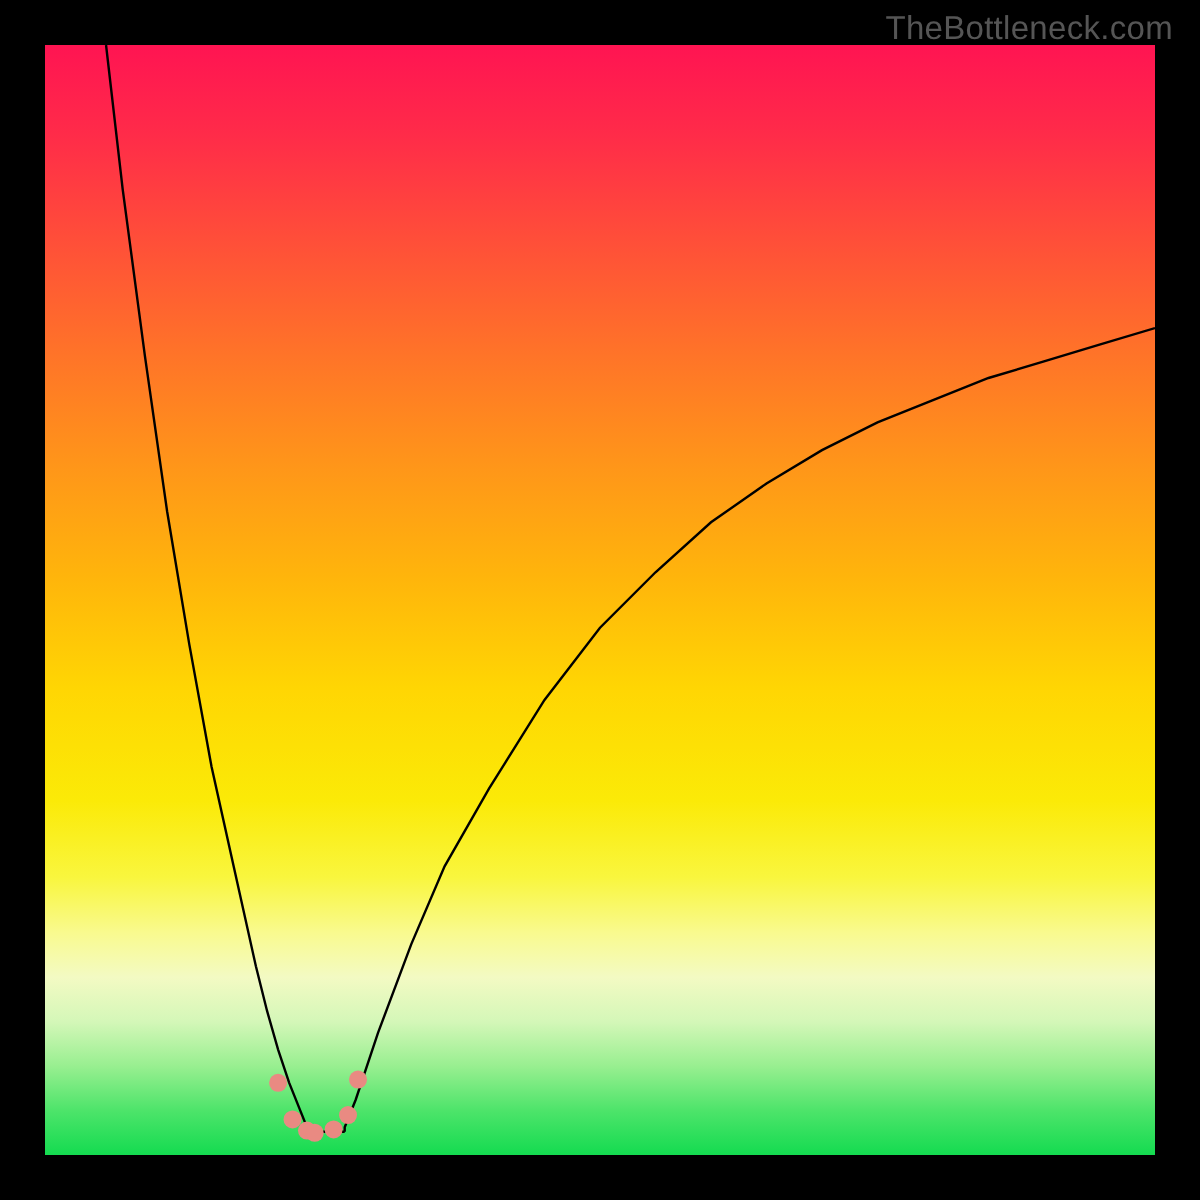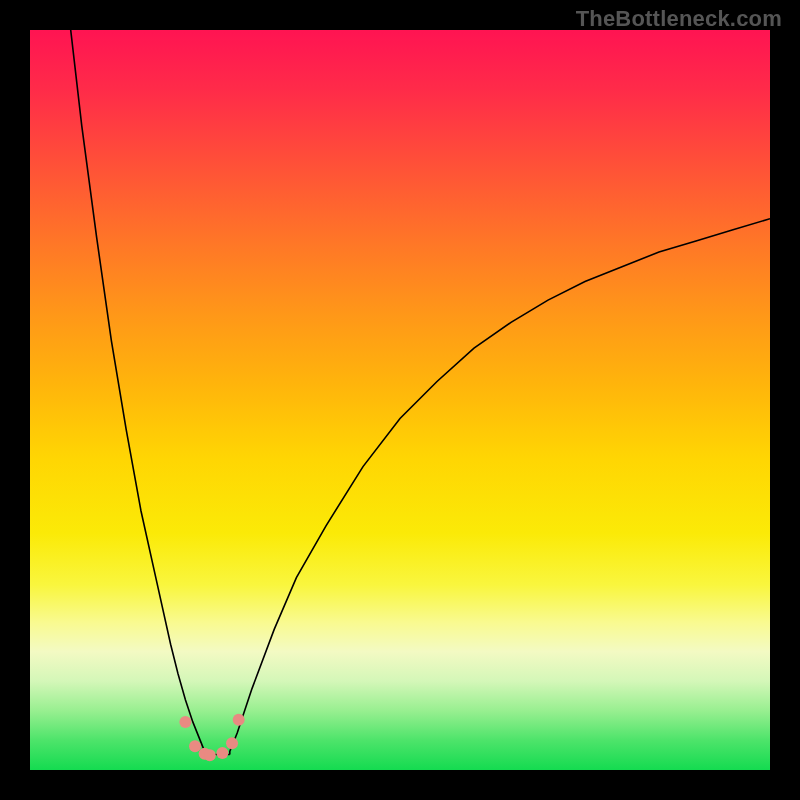--- a/index.html
+++ b/index.html
@@ -1,18 +1,18 @@
 <!DOCTYPE html>
 <html><head>
 <meta charset="utf-8">
 <style>
   * { margin: 0; padding: 0; box-sizing: border-box; }
   body { width: 800px; height: 800px; background: #000; position: relative; font-family: Arial, sans-serif; }
   .outer { width: 800px; height: 800px; background: #000; position: relative; }
-  .watermark { position: absolute; top: 6px; right: 18px; color: #555; font-size: 22px; font-weight: 700; letter-spacing: 0.2px; z-index: 10; }
+  .watermark { position: absolute; top: 6px; right: 18px; color: #555; font-size: 22px; font-weight: 400; letter-spacing: 0.2px; z-index: 10; }
   .plot-area {
     position: absolute;
     left: 30px;
     top: 30px;
     width: 740px;
     height: 740px;
     background: linear-gradient(to bottom,
       #ff1452 0%,
       #ff2b49 8%,
       #ff5038 18%,

